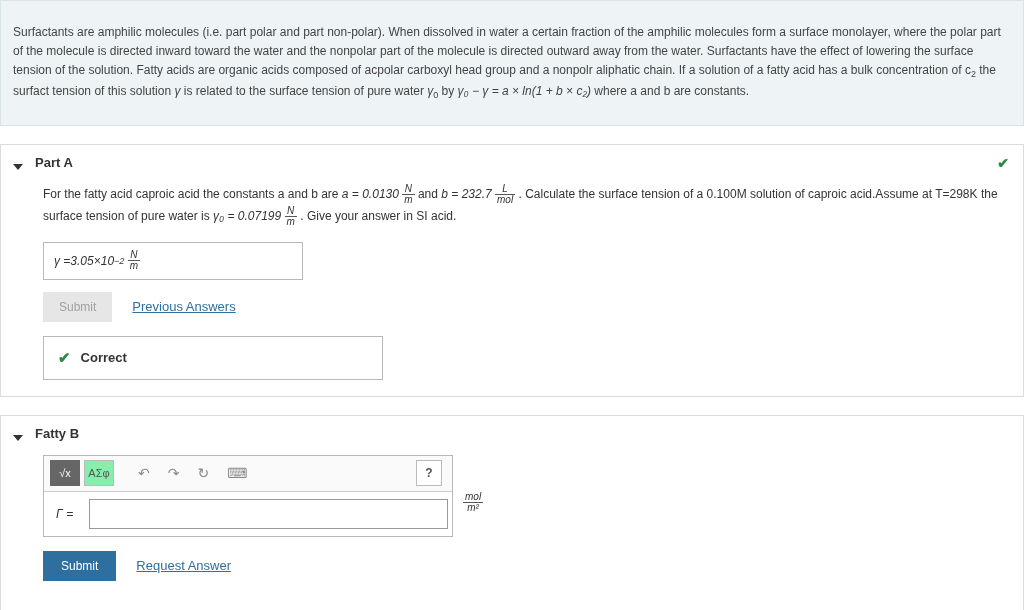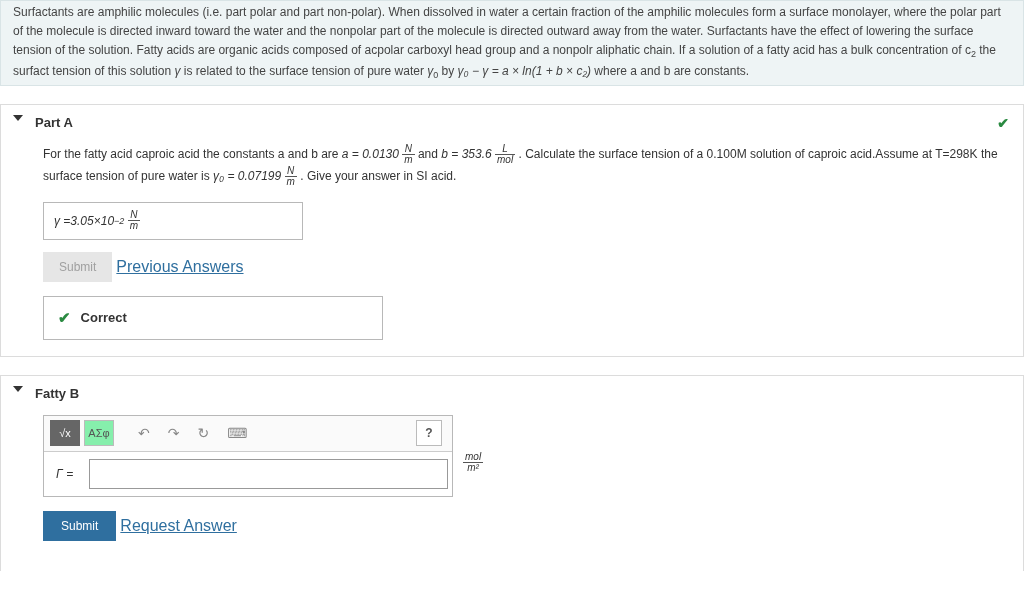--- a/index.html
+++ b/index.html
@@ -1,28 +1,28 @@
 <!DOCTYPE html>
 <html><head>
 <meta charset="utf-8">
 <style>
   * { margin:0; padding:0; box-sizing:border-box; }
   body { font-family:Arial,Helvetica,sans-serif; font-size:12px; color:#333; background:#fff; width:1024px; }
-  .intro { background:#eef4f5; border:1px solid #d9e4e6; padding:2px 12px; line-height:1.6; color:#444; }
+  .intro { background:#eef4f5; border:1px solid #d9e4e6; padding:22px 12px; line-height:1.6; color:#444; }
   .part-block { border:1px solid #dcdcdc; margin-top:18px; }
-  .part-header { display:flex; align-items:flex-start; padding:10px 12px; font-weight:bold; font-size:13px; position:relative; }
+  .part-header { display:flex; align-items:flex-end; padding:10px 12px; font-weight:bold; font-size:13px; position:relative; }
   .caret { width:0; height:0; border-left:5px solid transparent; border-right:5px solid transparent; border-top:6px solid #333; margin-right:12px; }
   .check-top { color:#2a8a41; font-weight:bold; position:absolute; right:14px; top:10px; font-size:14px; }
   .part-body { padding:4px 16px 16px 42px; }
   .qtext { line-height:1.8; color:#333; margin-bottom:14px; }
   .answer-row { display:flex; align-items:center; border:1px solid #b8b8b8; width:260px; height:38px; padding:0 10px; font-style:italic; color:#333; margin-bottom:12px; }
-  .submit-row { display:flex; align-items:center; gap:4px; margin-bottom:14px; }
+  .submit-row { display:flex; align-items:center; gap:20px; margin-bottom:14px; }
   .btn-disabled { background:#e6e6e6; color:#a0a0a0; border:none; padding:8px 16px; font-size:12px; cursor:default; }
   .btn-primary { background:#2f6f9f; color:#fff; border:none; padding:8px 18px; font-size:12px; cursor:pointer; }
-  .link { color:#2f6f9f; text-decoration:underline; cursor:pointer; font-size:16px; }
+  .link { color:#2f6f9f; text-decoration:underline; cursor:pointer; font-size:13px; }
   .correct-box { border:1px solid #b8b8b8; width:340px; padding:12px 14px; display:flex; align-items:center; gap:10px; font-weight:bold; font-size:13px; }
   .chk { color:#2a8a41; font-size:15px; font-weight:bold; }
   .input-wrap { width:410px; border:1px solid #b8b8b8; margin-bottom:14px; }
   .toolbar { display:flex; align-items:center; height:36px; border-bottom:1px solid #ccc; background:#fafafa; }
   .tb-left { display:flex; gap:4px; padding:4px 6px; }
   .tb-btn { width:30px; height:26px; background:#86efac; border:1px solid #bbb; font-size:11px; display:flex; align-items:center; justify-content:center; color:#555; cursor:pointer; }
   .tb-btn.dark { background:#666; color:#fff; border-color:#666; }
   .tb-icons { display:flex; gap:18px; margin-left:18px; color:#888; font-size:14px; }
   .tb-ic { cursor:pointer; }
   .tb-help { margin-left:auto; margin-right:10px; width:26px; height:26px; background:#fff; border:1px solid #bbb; display:flex; align-items:center; justify-content:center; cursor:pointer; color:#555; font-weight:bold; }
@@ -49,21 +49,21 @@
     <div class="caret"></div>
     <span>Part A</span>
     <span class="check-top">✔</span>
   </div>
   <div class="part-body">
     <div class="qtext">
       <span>For the fatty acid caproic acid the constants a and b are </span>
       <span class="math">a = 0.0130</span>
       <span class="frac"><span class="n">N</span><span class="d">m</span></span>
       <span> and </span>
-      <span class="math">b = 353.6</span>
+      <span class="math">b = 232.7</span>
       <span class="frac"><span class="n">L</span><span class="d">mol</span></span>
       <span> . Calculate the surface tension of a 0.100M solution of caproic acid.Assume at T=298K the surface tension of pure water is </span>
       <span class="math">γ₀ = 0.07199</span>
       <span class="frac"><span class="n">N</span><span class="d">m</span></span>
       <span> . Give your answer in SI acid.</span>
     </div>
     <div class="answer-row">
       <span>γ = </span>
       <span>3.05×10</span><sup>−2</sup>
       &nbsp;<span class="frac">

